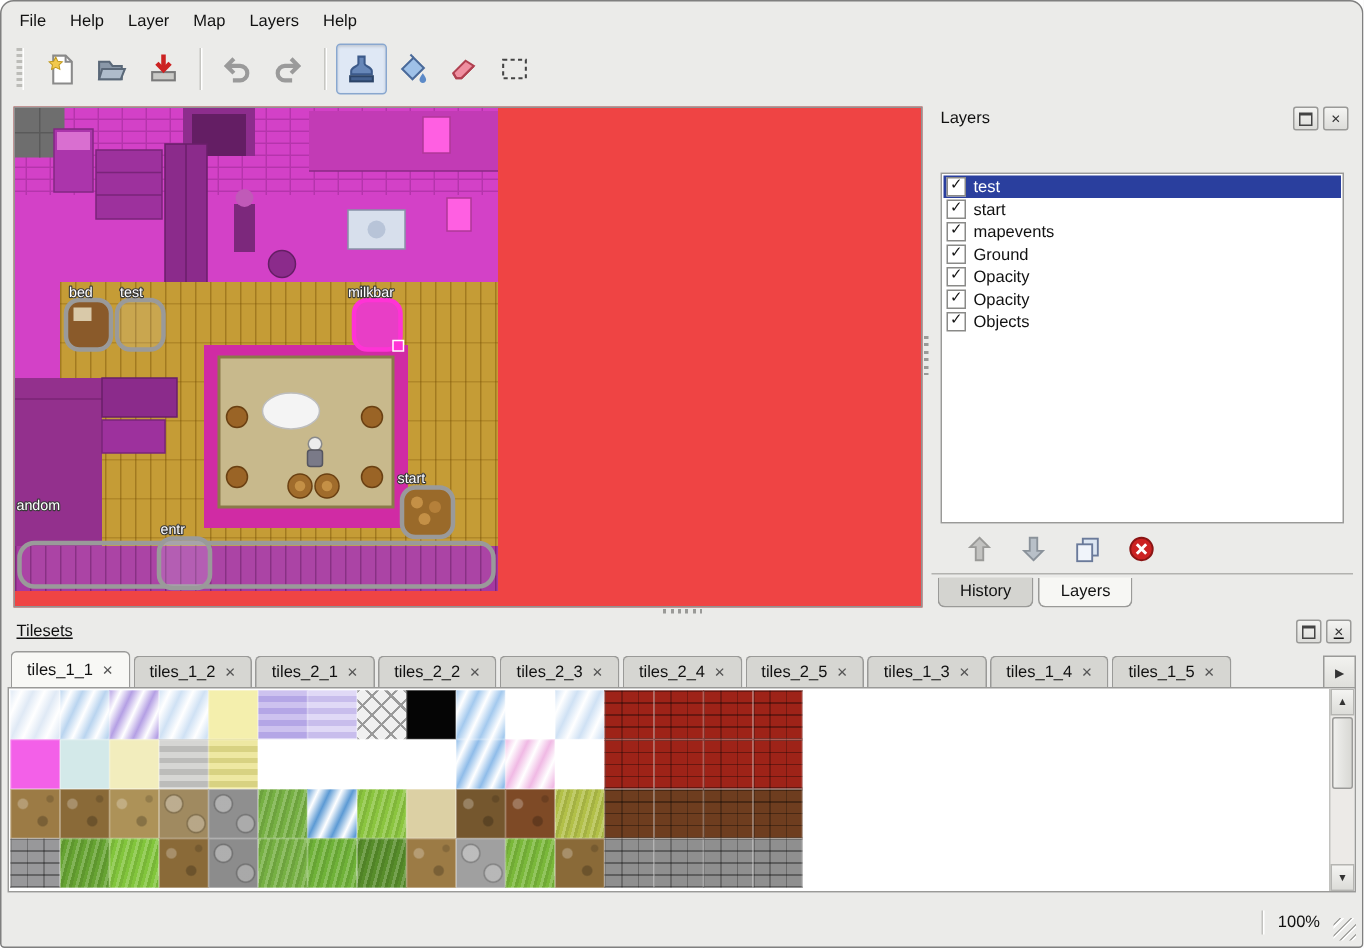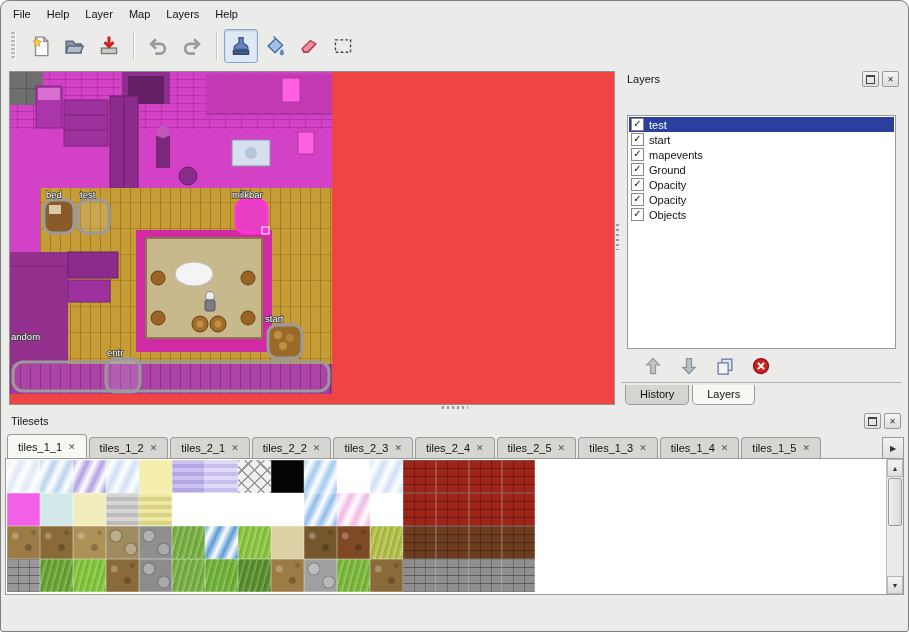--- a/index.html
+++ b/index.html
@@ -42,21 +42,21 @@
   .layer-row{height:15px;display:flex;align-items:center;gap:5px;padding:0 2px;}
   .layer-row.selected{background:#2a3f9e;color:#fff;}
   .checkbox{width:11px;height:11px;border:1px solid #8a8a88;background:#fff;color:#111;font-size:10px;line-height:10px;text-align:center;flex:0 0 auto;}
   .dock-btns{position:absolute;left:6px;right:6px;bottom:24px;height:30px;display:flex;align-items:center;gap:12px;padding-left:14px;}
   .dock-btn{width:24px;height:24px;display:flex;align-items:center;justify-content:center;border-radius:3px;}
   .dock-btn svg{width:20px;height:20px;display:block;}
   .dock-tabs{position:absolute;left:0;right:0;bottom:0;height:22px;display:flex;align-items:flex-end;padding-left:4px;border-top:1px solid #b2b2af;}
   .dtab{padding:3px 14px 4px;border:1px solid #9a9a98;border-top:none;background:#d4d4d0;border-radius:0 0 5px 5px;margin-right:3px;}
   .dtab.active{background:#f7f7f4;}
   
-  .tilesets-dock{position:absolute;left:4px;top:410px;width:899px;height:188px;}
+  .tilesets-dock{position:absolute;left:4px;top:410px;width:899px;height:188px;text-decoration:underline;}
   .ts-tabs{position:absolute;left:2px;right:24px;top:20px;height:27px;display:flex;align-items:flex-end;overflow:hidden;}
   .ts-tab{flex:0 0 auto;display:flex;align-items:center;gap:6px;height:20px;padding:0 10px;border:1px solid #9a9a98;border-bottom:none;
     border-radius:4px 4px 0 0;background:#d6d6d2;margin-right:2px;}
   .ts-tab.active{background:#f8f8f5;height:23px;}
   .ts-close{color:#555;font-size:9px;}
   .ts-scroll{position:absolute;right:0;top:26px;width:20px;height:21px;border:1px solid #9a9a98;background:linear-gradient(#f2f2ef,#dededa);
     display:flex;align-items:center;justify-content:center;font-size:8px;color:#333;}
   .ts-content{position:absolute;left:0;right:0;top:47px;bottom:4px;background:#fff;border:1px solid #9a9a98;overflow:hidden;}
   .tile-grid{position:absolute;left:1px;top:1px;display:grid;grid-template-columns:repeat(16,33px);grid-auto-rows:33px;}
   .tile{box-shadow:inset 0 0 0 0.5px rgba(255,255,255,0.45);}
@@ -459,14 +459,19 @@
             <span>▲</span>
           </div>
         <div class="sb-thumb"></div>
         <div class="sb-btn down">
             <span>▼</span>
           </div>
       </div>
     </div>
   </div>
 
+  <div class="statusbar">
+    <span class="status-sep"></span>
+    <span>100%</span>
+    <div class="resize-grip"></div>
+  </div>
 
 </div>
 
 </body></html>

